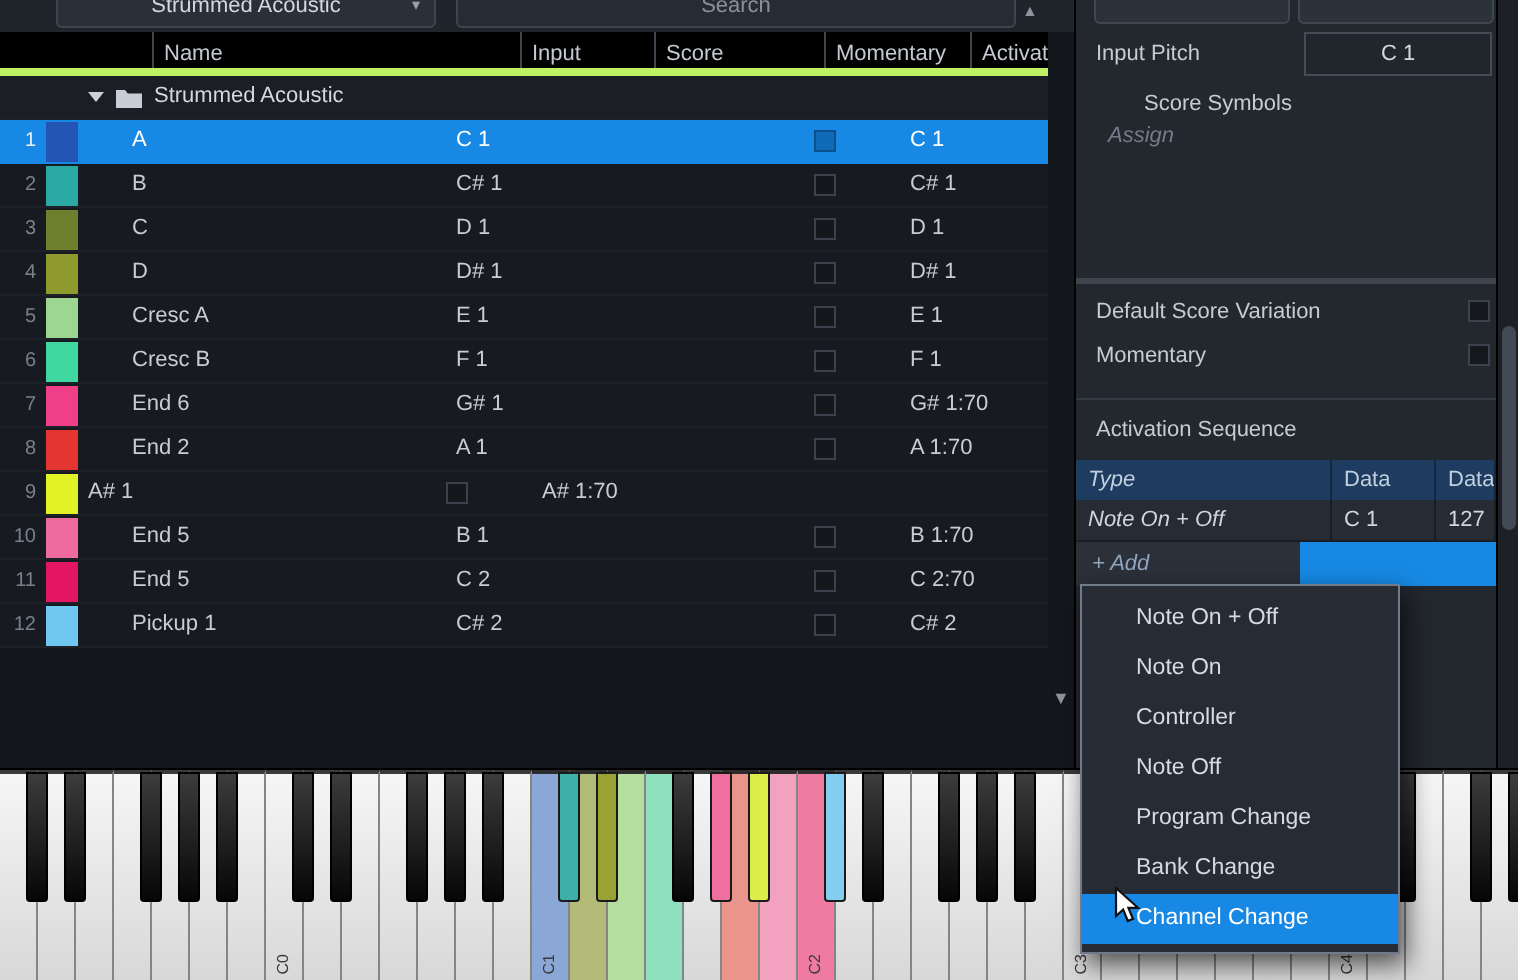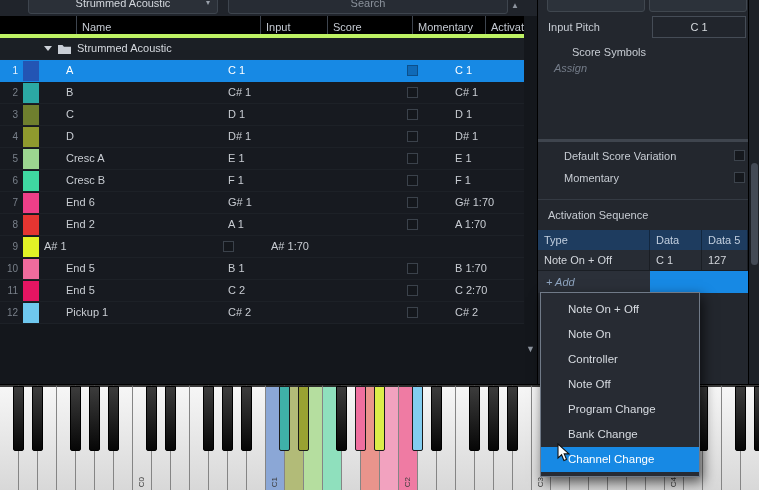--- a/index.html
+++ b/index.html
@@ -65,33 +65,33 @@
   .ibtn1{left:9px;width:98px;} .ibtn2{left:111px;width:98px;}
   .ilabel{color:#c7ccd3;}
   .ip-row{position:absolute;left:0;top:16px;width:100%;height:22px;line-height:22px;}
   .ip-row .ilabel{padding-left:10px;}
   .pitch-box{position:absolute;left:114px;top:0;width:94px;height:22px;border:1px solid #454c56;
              background:#21252c;color:#d6dade;text-align:center;line-height:20px;box-sizing:border-box;}
   .ss-label{position:absolute;left:10px;top:44px;line-height:16px;margin-left:24px;}
   .assign-ph{position:absolute;left:16px;top:62px;font-style:italic;color:#747c89;}
   .split{position:absolute;left:0;top:139px;width:100%;height:3px;background:#3f454e;}
   .prow{position:absolute;left:0;width:100%;height:22px;line-height:22px;}
-  .prow .ilabel{padding-left:26px;}
+  .prow .ilabel{padding-left:10px;}
   .prow.dsv{top:145px;} .prow.mom{top:167px;}
   .chk2{position:absolute;right:3px;top:5px;width:11px;height:11px;background:#15181d;
         border:1px solid #3c434c;box-sizing:border-box;}
   .div2{position:absolute;left:0;top:199px;width:100%;height:1px;background:#343a43;}
   .as-label{position:absolute;left:10px;top:207px;line-height:16px;}
   .seq{position:absolute;left:0;top:230px;width:100%;}
   .sh{display:flex;height:20px;line-height:20px;background:#1e3c5f;color:#c2cfdf;}
   .sh .sc{border-right:1px solid #12273f;}
   .sr{display:flex;height:21px;line-height:21px;background:#272c34;color:#d2d6dc;}
   .sr .sc{border-right:1px solid #1a1e24;border-bottom:1px solid #1a1e24;}
   .sc{box-sizing:border-box;padding-left:6px;overflow:hidden;white-space:nowrap;}
-  .sc-type{width:112px;} .sc-data{width:52px;} .sc-data2{flex:1;}
+  .sc-type{width:128px;font-style:italic;} .sc-data{width:52px;} .sc-data2{flex:1;}
   .sa{position:relative;height:22px;line-height:22px;background:#2b3039;}
   .add-label{padding-left:8px;font-style:italic;color:#8fa5c0;}
   .add-blue{position:absolute;left:112px;right:0;top:0;bottom:0;background:#1789e4;}
 
   
   .vscroll{position:absolute;left:748px;top:0;width:11px;height:384px;background:#1d2127;border-left:1px solid #000;box-sizing:border-box;}
   .vthumb{position:absolute;left:2px;top:163px;width:7px;height:102px;background:#434a55;border-radius:4px;}
 
   
   .keyboard{position:absolute;left:0;top:384px;width:759px;height:106px;background:#0a0a0a;border-top:1px solid #000;box-sizing:border-box;}

